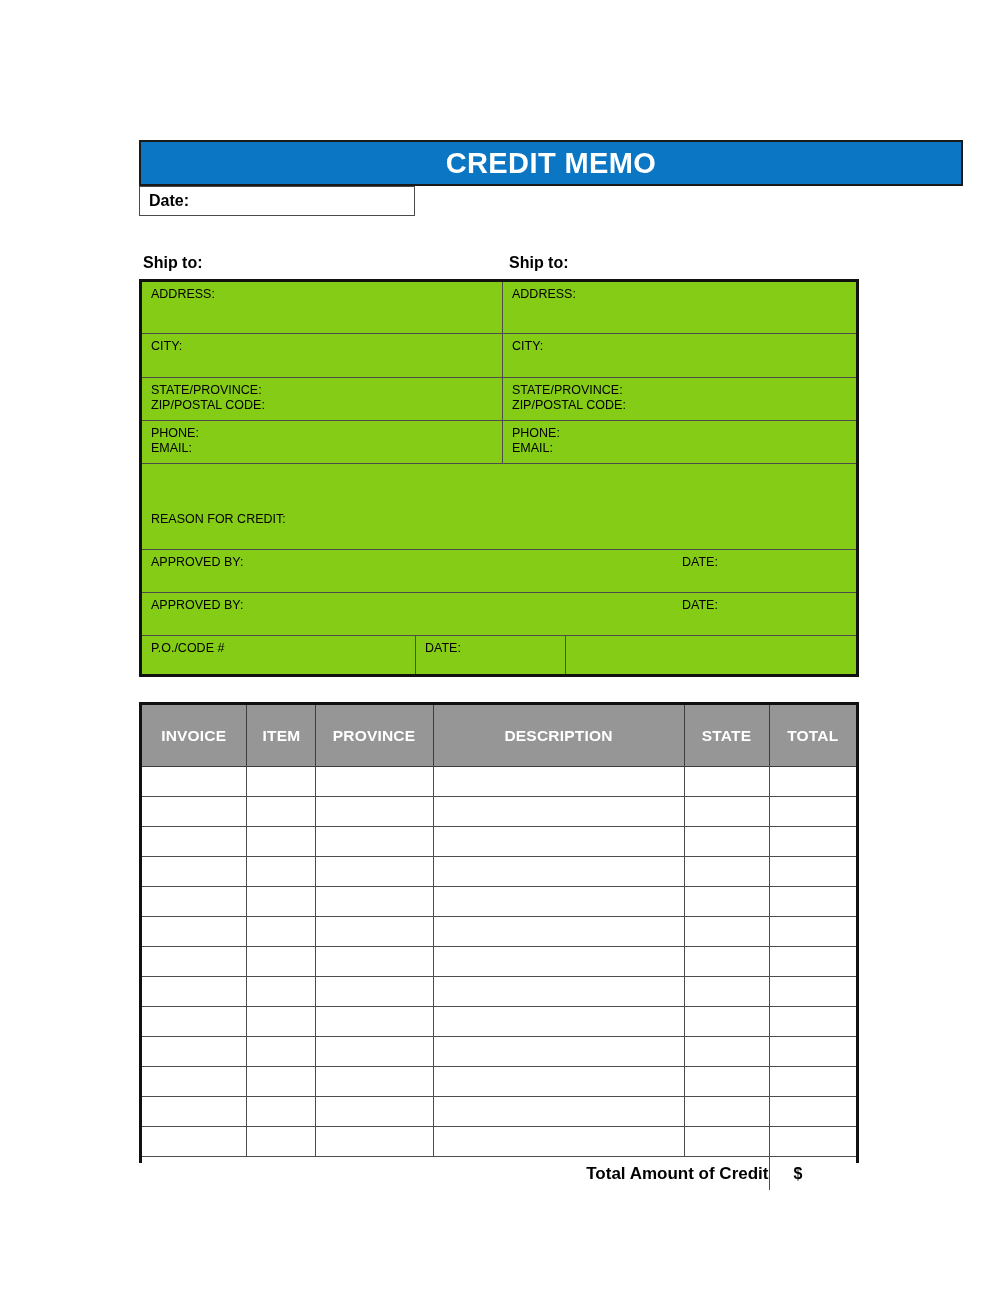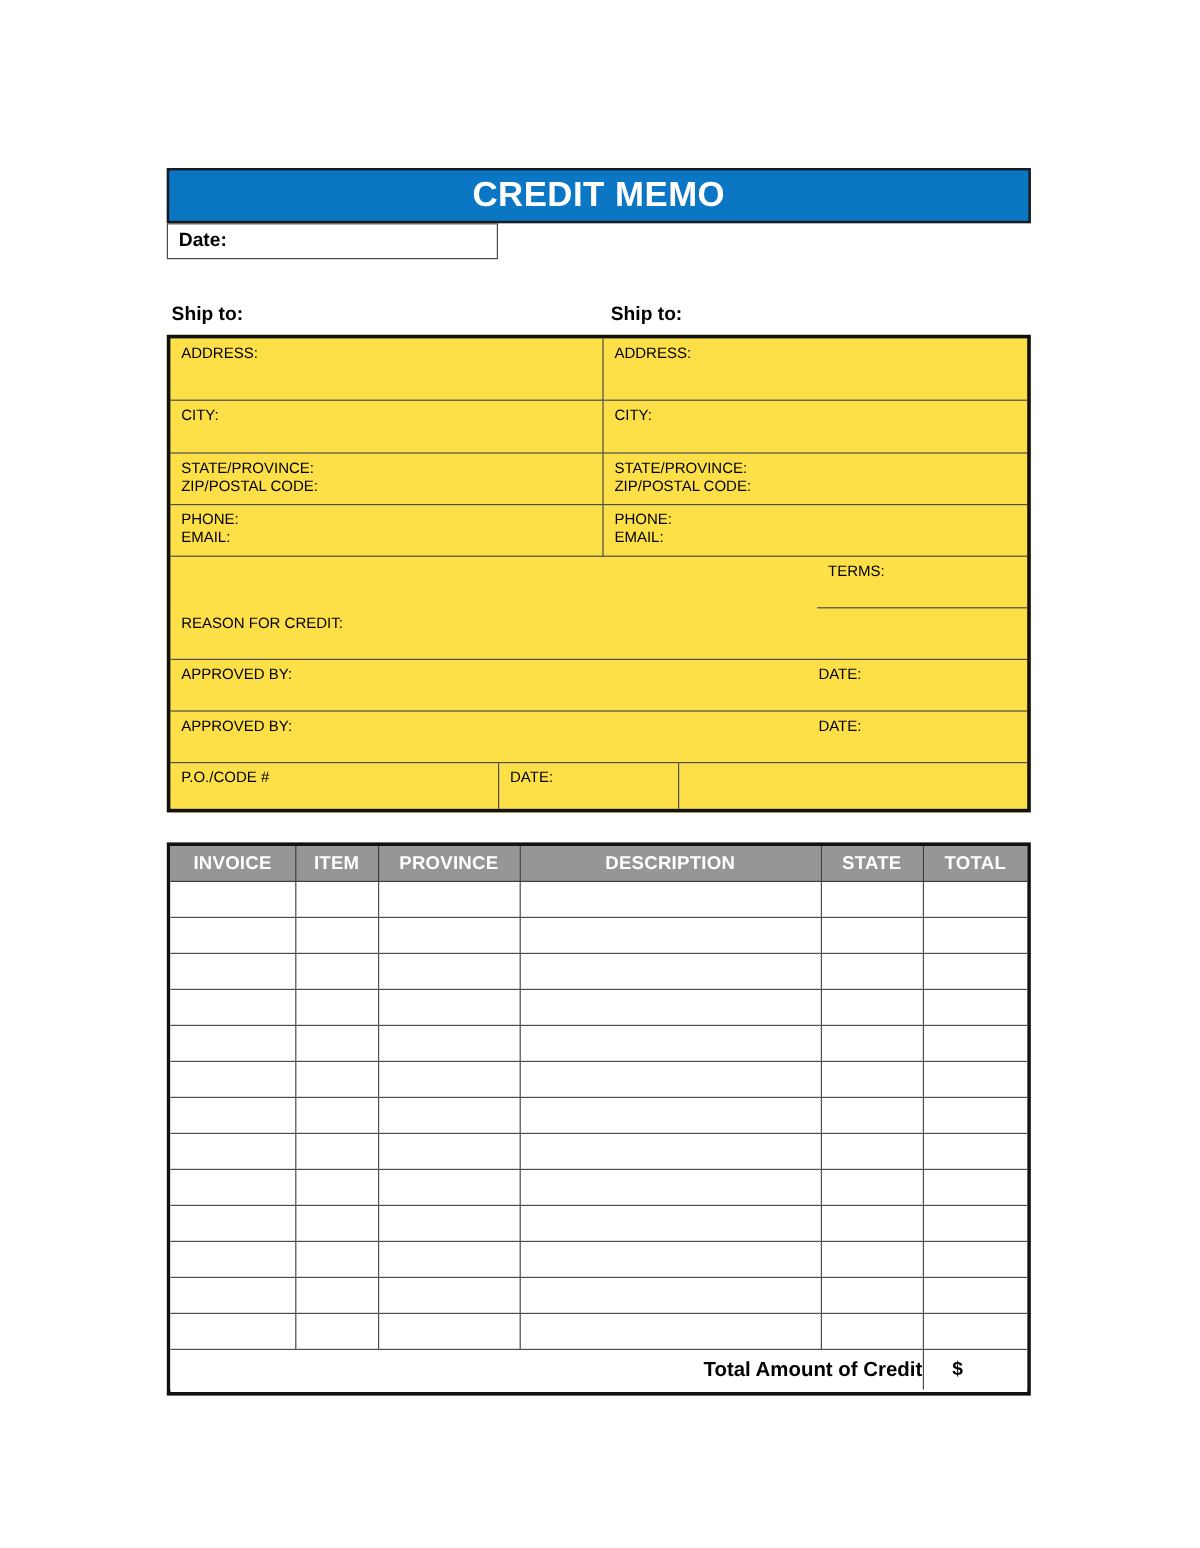--- a/index.html
+++ b/index.html
@@ -22,21 +22,21 @@
     width: 1000px;
     height: 1290px;
     overflow: hidden;
   }
 
   
   .title-bar {
     position: absolute;
     left: 139px;
     top: 140px;
-    width: 720px;
+    width: 824px;
     height: 46px;
     background: #0a76c4;
     border: 2px solid #1a1a1a;
     box-sizing: border-box;
     display: flex;
     align-items: center;
     justify-content: center;
   }
   .title-bar .title-text {
     color: #ffffff;
@@ -77,21 +77,21 @@
 
   
   .info-box {
     position: absolute;
     left: 139px;
     top: 279px;
     width: 720px;
     height: 398px;
     border: 3px solid #111111;
     box-sizing: border-box;
-    background: #fde047;
+    background: #84cc16;
   }
   .info-grid {
     position: relative;
     width: 100%;
     height: 100%;
   }
   .cell {
     position: absolute;
     box-sizing: border-box;
     font-size: 12.5px;
@@ -132,21 +132,21 @@
   }
   table.items th {
     background: #969696;
     color: #ffffff;
     font-size: 15.5px;
     font-weight: bold;
     height: 29px;
     border-right: 1px solid #3d3d3d;
     border-bottom: 1px solid #3d3d3d;
     text-align: center;
-    padding: 0;
+    padding: 16px;
     letter-spacing: 0.2px;
   }
   table.items th:last-child { border-right: none; }
   table.items td {
     height: 29px;
     border-right: 1px solid #4d4d4d;
     border-bottom: 1px solid #4d4d4d;
     padding: 0;
     background: #ffffff;
   }
@@ -225,23 +225,20 @@
 
       <div class="cell bb br" style="left:0;top:139px;width:361px;height:43px;">
         <span class="cl">PHONE:</span>
         <span class="cl">EMAIL:</span>
       </div>
       <div class="cell bb" style="left:361px;top:139px;width:353px;height:43px;">
         <span class="cl">PHONE:</span>
         <span class="cl">EMAIL:</span>
       </div>
 
-      <div class="cell bb" style="left:539px;top:182px;width:175px;height:43px;">
-        <span class="cl">TERMS:</span>
-      </div>
 
       <div class="cell bb" style="left:0;top:225px;width:714px;height:43px;">
         <span class="cl">REASON FOR CREDIT:</span>
       </div>
 
       <div class="cell bb" style="left:0;top:268px;width:714px;height:43px;">
         <span class="cl">APPROVED BY:</span>
         <span class="right-label">DATE:</span>
       </div>
 

